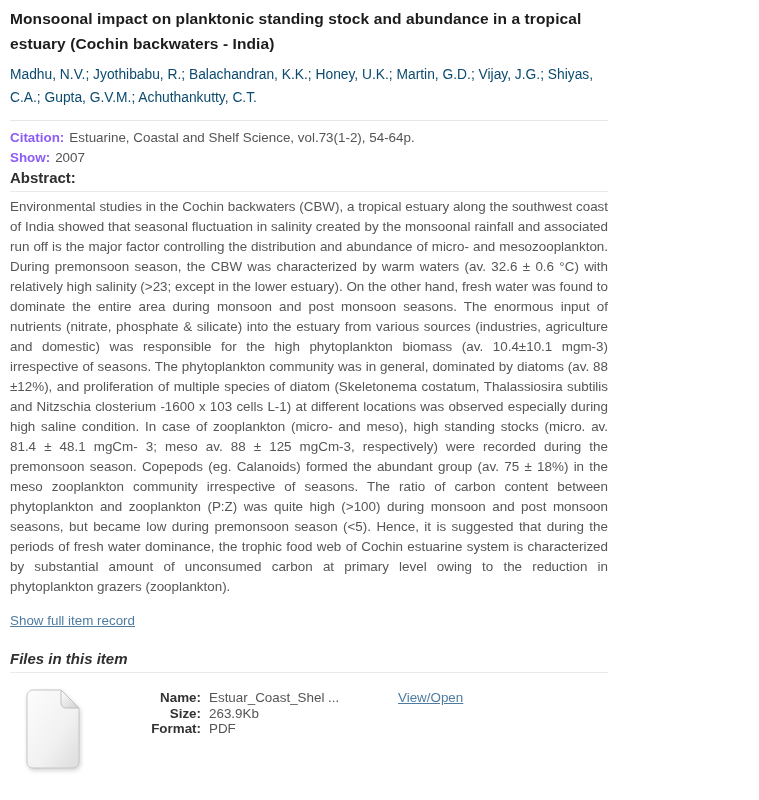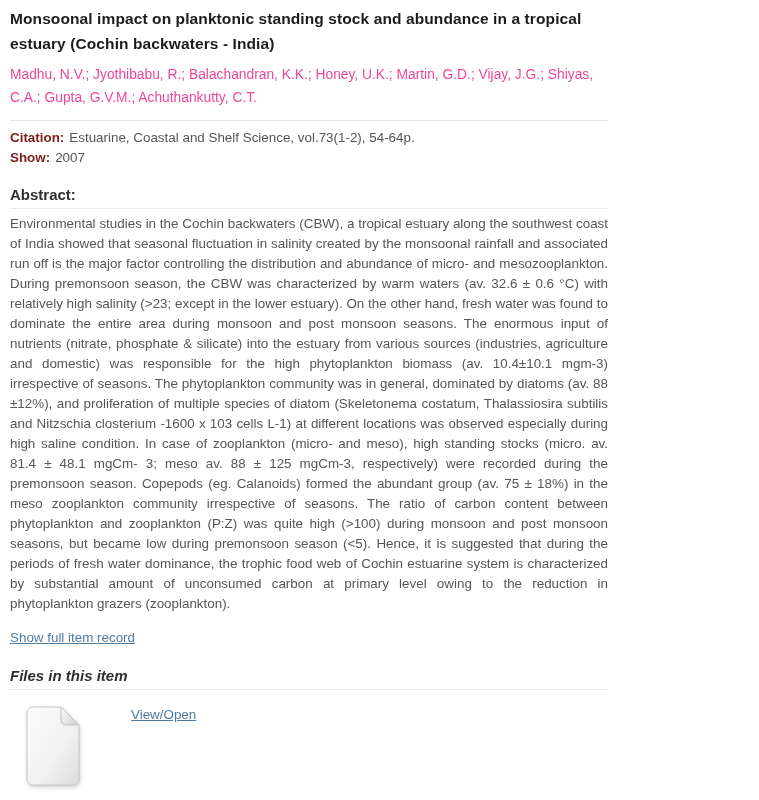--- a/index.html
+++ b/index.html
@@ -19,54 +19,54 @@
   .item-title {
     font-size: 15.5px;
     font-weight: bold;
     color: #1c1c1c;
     line-height: 25px;
     letter-spacing: 0.1px;
   }
   .item-authors {
     margin-top: 7px;
     font-size: 13.8px;
-    color: #ec4899;
+    color: #0c4a6e;
     line-height: 23px;
   }
   .divider {
     border: none;
     border-top: 1px solid #e6e6e6;
     margin: 11px 0 0 0;
   }
   
   .meta-block { margin-top: 7px; }
   .meta-row {
     font-size: 13.4px;
     line-height: 20px;
     color: #555555;
   }
   .meta-label {
     font-weight: bold;
-    color: #7f1d1d;
+    color: #8b5cf6;
     margin-right: 5px;
   }
   a, .link {
     color: #4e7ca1;
     text-decoration: underline;
     cursor: pointer;
   }
   
   .section-heading {
     font-size: 15px;
     font-weight: bold;
     color: #2f2f2f;
     padding-bottom: 5px;
     border-bottom: 1px solid #eaeaea;
   }
-  .abstract-heading { margin-top: 18px; }
+  .abstract-heading { margin-top: 1px; }
   .abstract-text {
     margin-top: 5px;
     font-size: 13.4px;
     line-height: 20px;
     text-align: justify;
     color: #565656;
   }
   .copyright-row {
     margin-top: 13px;
     font-size: 13.4px;
@@ -168,20 +168,34 @@
           </linearGradient>
           <linearGradient id="foldGrad" x1="0" y1="0" x2="1" y2="1">
             <stop offset="0" stop-color="#ffffff"></stop>
             <stop offset="1" stop-color="#cfcfcf"></stop>
           </linearGradient>
         </defs>
         <path d="M5 7 C5 3.7 7.7 1 11 1 L39 1 L57 19 L57 73 C57 76.3 54.3 79 51 79 L11 79 C7.7 79 5 76.3 5 73 Z" fill="url(#pageGrad)" stroke="#c6c6c6" stroke-width="1"></path>
         <path d="M39 1 L39 14 C39 16.8 41.2 19 44 19 L57 19 Z" fill="url(#foldGrad)" stroke="#c0c0c0" stroke-width="1"></path>
       </svg>
     </div>
+    <div class="file-meta">
+      <div class="file-meta-row">
+        <span class="file-meta-label">Name:</span>
+        <span class="file-meta-value">Estuar_Coast_Shel ...</span>
+      </div>
+      <div class="file-meta-row">
+        <span class="file-meta-label">Size:</span>
+        <span class="file-meta-value">263.9Kb</span>
+      </div>
+      <div class="file-meta-row">
+        <span class="file-meta-label">Format:</span>
+        <span class="file-meta-value">PDF</span>
+      </div>
+    </div>
     <div class="file-actions">
       <a class="link">View/Open</a>
     </div>
   </div>
 
   
   
   
 
   

